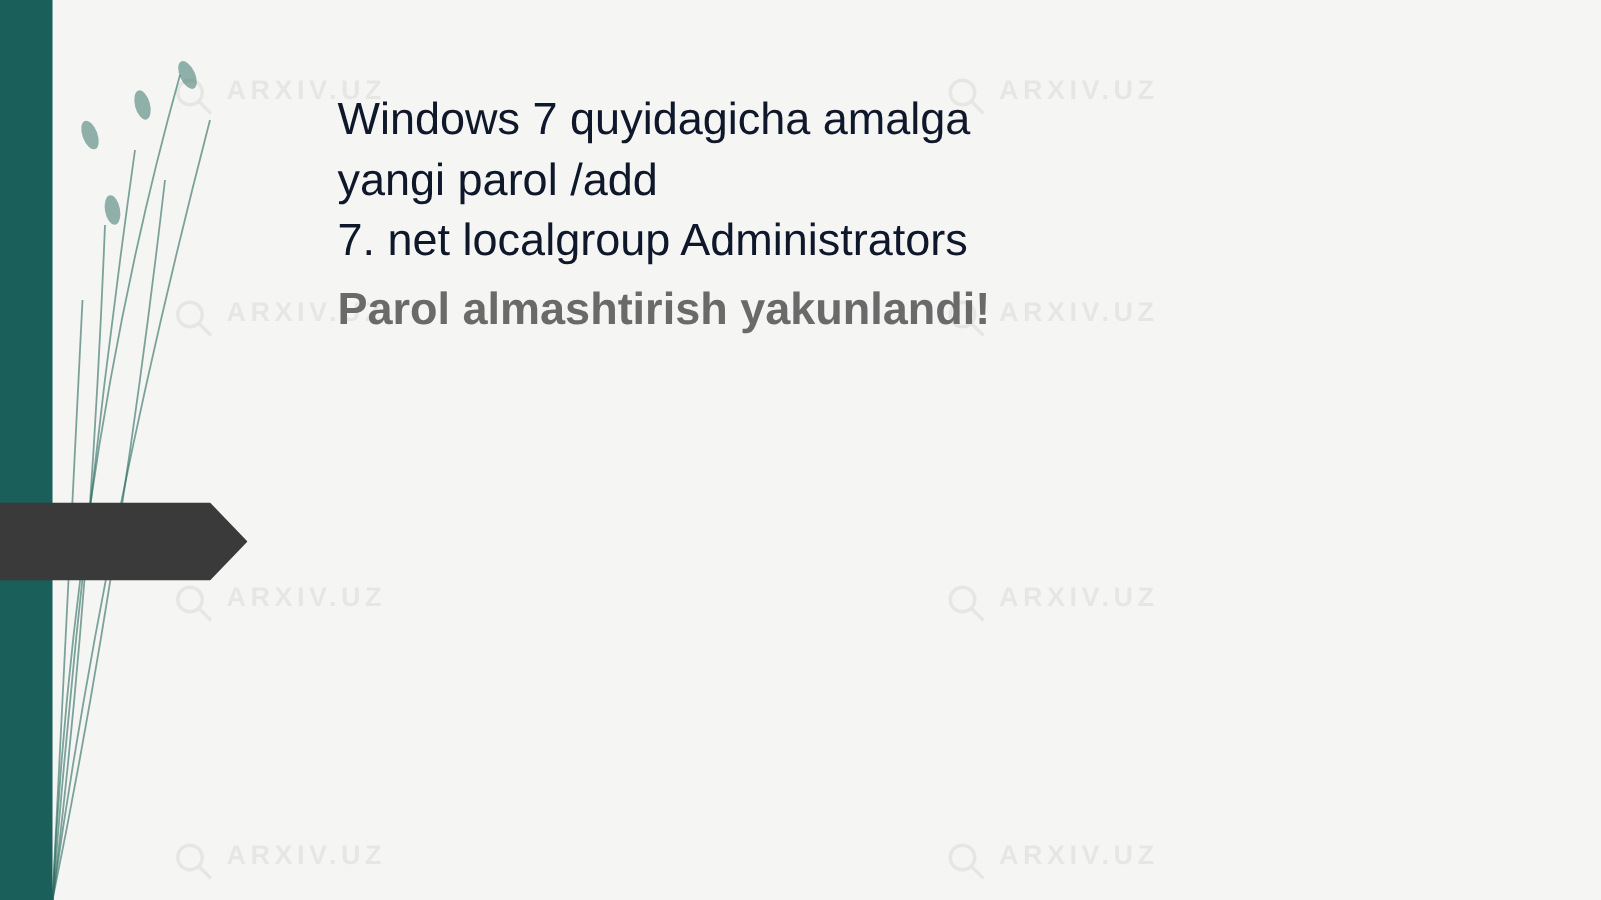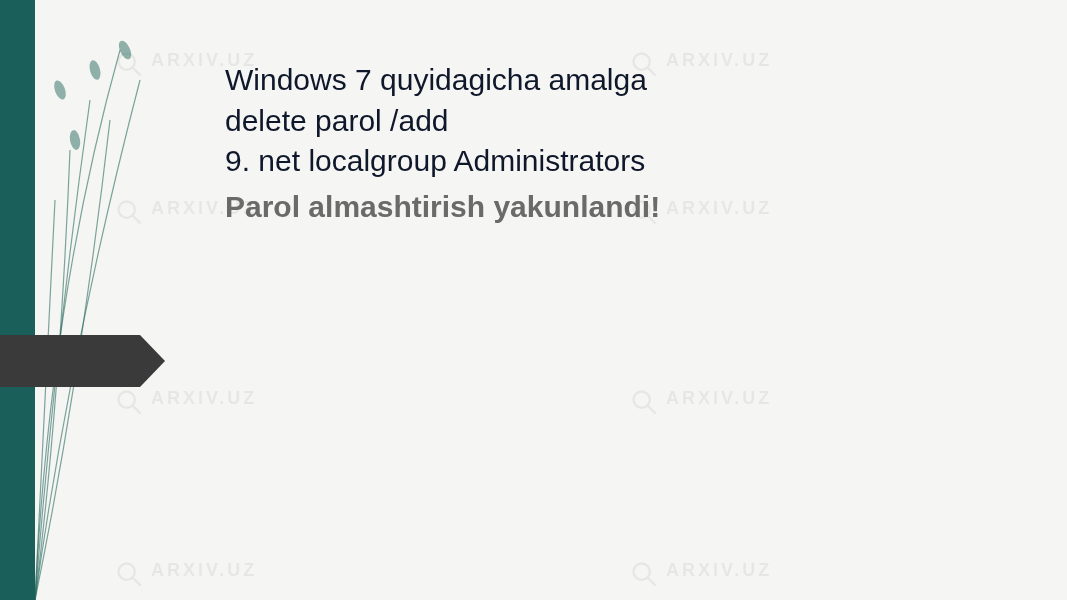--- a/index.html
+++ b/index.html
@@ -174,16 +174,16 @@
     <svg viewBox="0 0 24 24">
         <circle cx="10" cy="10" r="7" fill="none" stroke="#999" stroke-width="2"></circle>
         <line x1="15" y1="15" x2="22" y2="22" stroke="#999" stroke-width="2"></line>
       </svg>
     <span class="watermark-text">ARXIV.UZ</span>
   </div>
 </div>
 
 <div class="content">
   <div class="content-line">Windows 7 quyidagicha amalga</div>
-  <div class="content-line">delete parol /add</div>
-  <div class="content-line">9. net localgroup Administrators</div>
+  <div class="content-line">yangi parol /add</div>
+  <div class="content-line">7. net localgroup Administrators</div>
   <div class="content-line bold">Parol almashtirish yakunlandi!</div>
 </div>
 
 </body></html>

